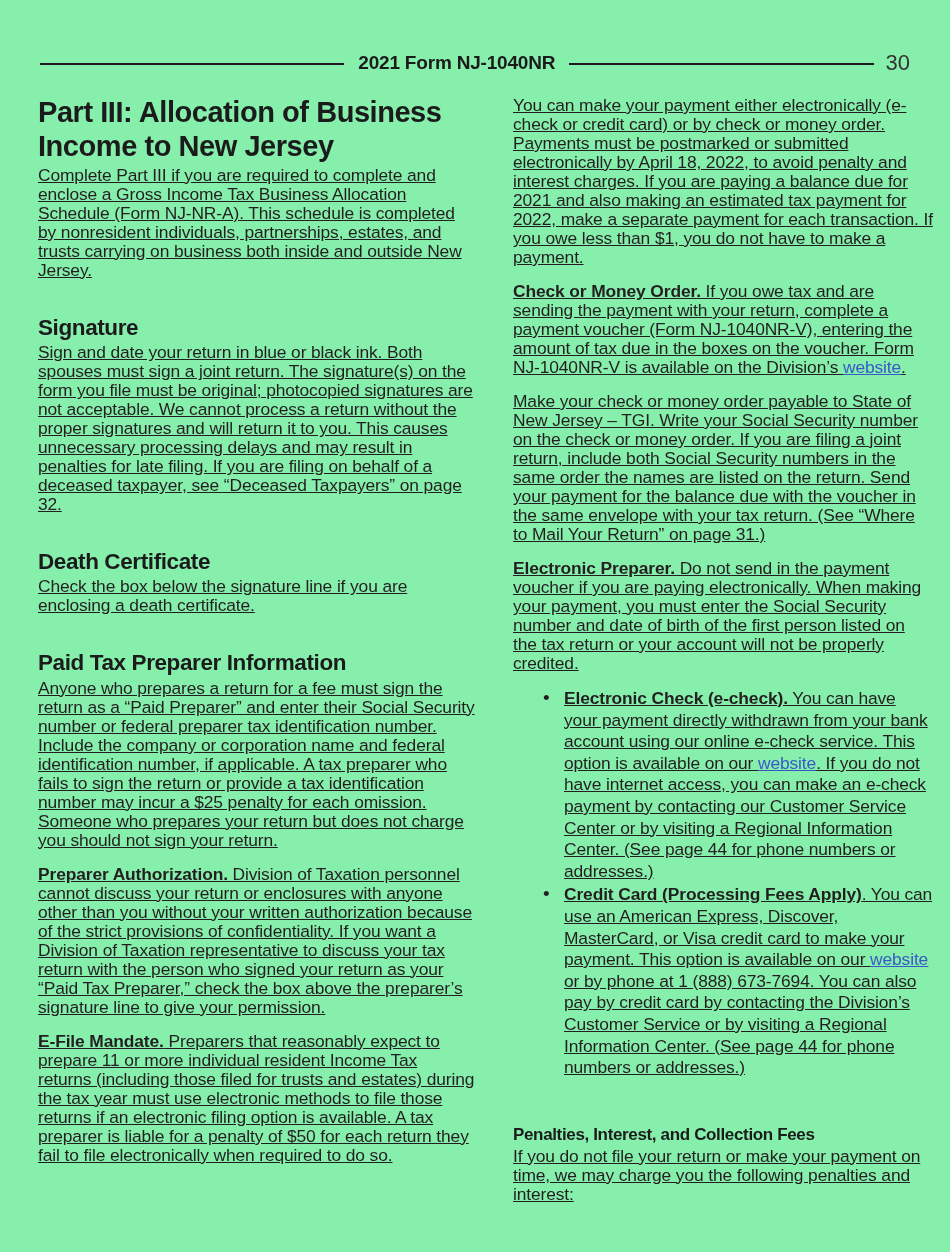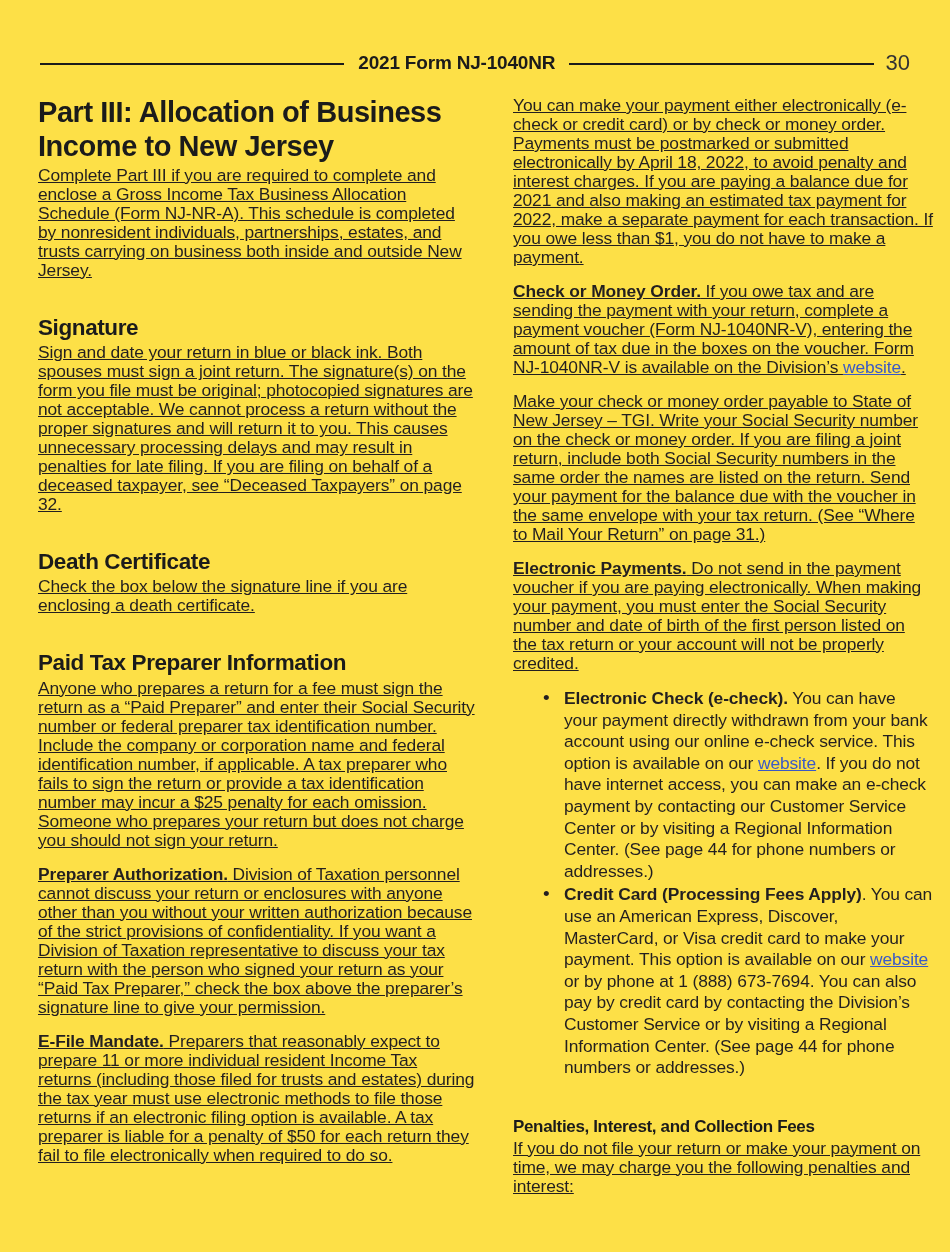--- a/index.html
+++ b/index.html
@@ -15,21 +15,21 @@
     color: #231f20;
     -webkit-font-smoothing: antialiased;
   }
 
   .page {
     position: relative;
     width: 950px;
     height: 1252px;
     box-sizing: border-box;
     overflow: hidden;
-    background: #fde047;
+    background: #86efac;
   }
 
   
   .running-head {
     position: absolute;
     left: 40px;
     right: 40px;
     top: 48px;
     height: 30px;
     display: flex;
@@ -102,23 +102,24 @@
     text-align: left;
     letter-spacing: -0.12px;
     text-decoration: underline;
   }
 
   .lead {
     font-weight: bold;
   }
 
   ul.bullets {
-    margin: 4px 0 18px 0;
+    margin: 4px 0 26px 0;
     padding: 0 0 0 30px;
     list-style: none;
+    text-decoration: underline;
   }
   ul.bullets li {
     position: relative;
     font-size: 17.4px;
     line-height: 21.6px;
     margin: 0 0 2px 0;
     padding-left: 21px;
     color: #231f20;
     letter-spacing: -0.12px;
   }
@@ -186,21 +187,21 @@
 
       <p class="body">You can make your payment either electronically (e-check or credit card) or by check or money order. Payments must be postmarked or submitted electronically by April 18, 2022, to avoid penalty and interest charges. If you are paying a balance due for 2021 and also making an estimated tax payment for 2022, make a separate payment for each transaction. If you owe less than $1, you do not have to make a payment.</p>
 
       <p class="body">
         <span class="lead">Check or Money Order.</span><span> If you owe tax and are sending the payment with your return, complete a payment voucher (Form NJ-1040NR-V), entering the amount of tax due in the boxes on the voucher. Form NJ-1040NR-V is available on the Division’s </span><a class="weblink" href="#">website</a><span>.</span>
       </p>
 
       <p class="body">Make your check or money order payable to State of New Jersey – TGI. Write your Social Security number on the check or money order. If you are filing a joint return, include both Social Security numbers in the same order the names are listed on the return. Send your payment for the balance due with the voucher in the same envelope with your tax return. (See “Where to Mail Your Return” on page 31.)</p>
 
       <p class="body">
-        <span class="lead">Electronic Payments.</span><span> Do not send in the payment voucher if you are paying electronically. When making your payment, you must enter the Social Security number and date of birth of the first person listed on the tax return or your account will not be properly credited.</span>
+        <span class="lead">Electronic Preparer.</span><span> Do not send in the payment voucher if you are paying electronically. When making your payment, you must enter the Social Security number and date of birth of the first person listed on the tax return or your account will not be properly credited.</span>
       </p>
 
       <ul class="bullets">
         <li>
           <span class="lead">Electronic Check (e-check).</span><span> You can have your payment directly withdrawn from your bank account using our online e-check service. This option is available on our </span><a class="weblink" href="#">website</a><span>. If you do not have internet access, you can make an e-check payment by contacting our Customer Service Center or by visiting a Regional Information Center. (See page 44 for phone numbers or addresses.)</span>
         </li>
         <li>
           <span class="lead">Credit Card (Processing Fees Apply)</span><span>. You can use an American Express, Discover, MasterCard, or Visa credit card to make your payment. This option is available on our </span><a class="weblink" href="#">website</a><span> or by phone at 1 (888) 673-7694. You can also pay by credit card by contacting the Division’s Customer Service or by visiting a Regional Information Center. (See page 44 for phone numbers or addresses.)</span>
         </li>
       </ul>

